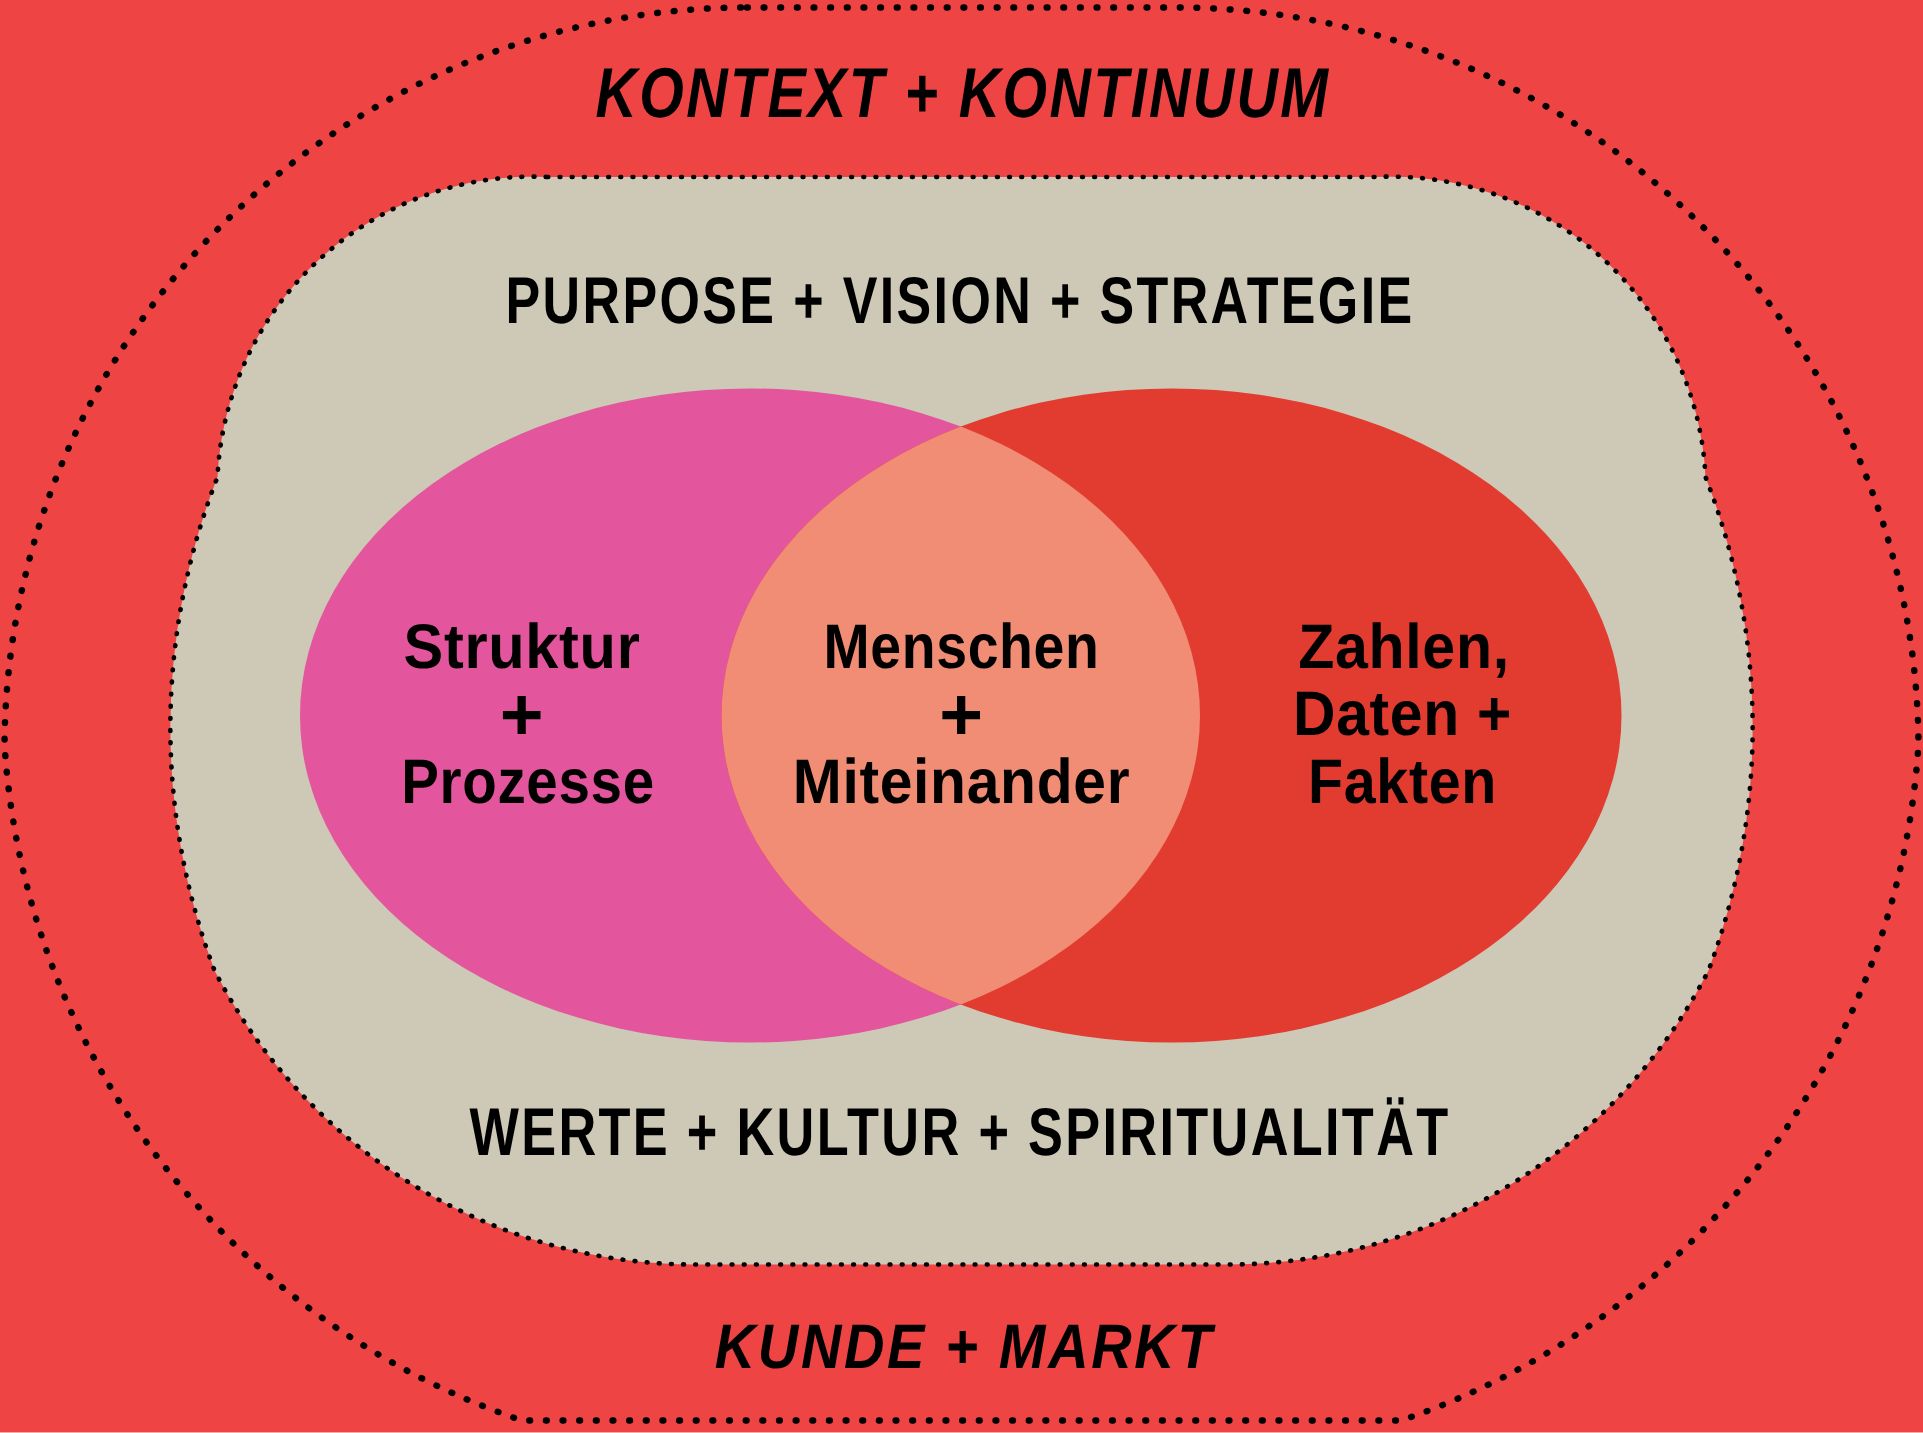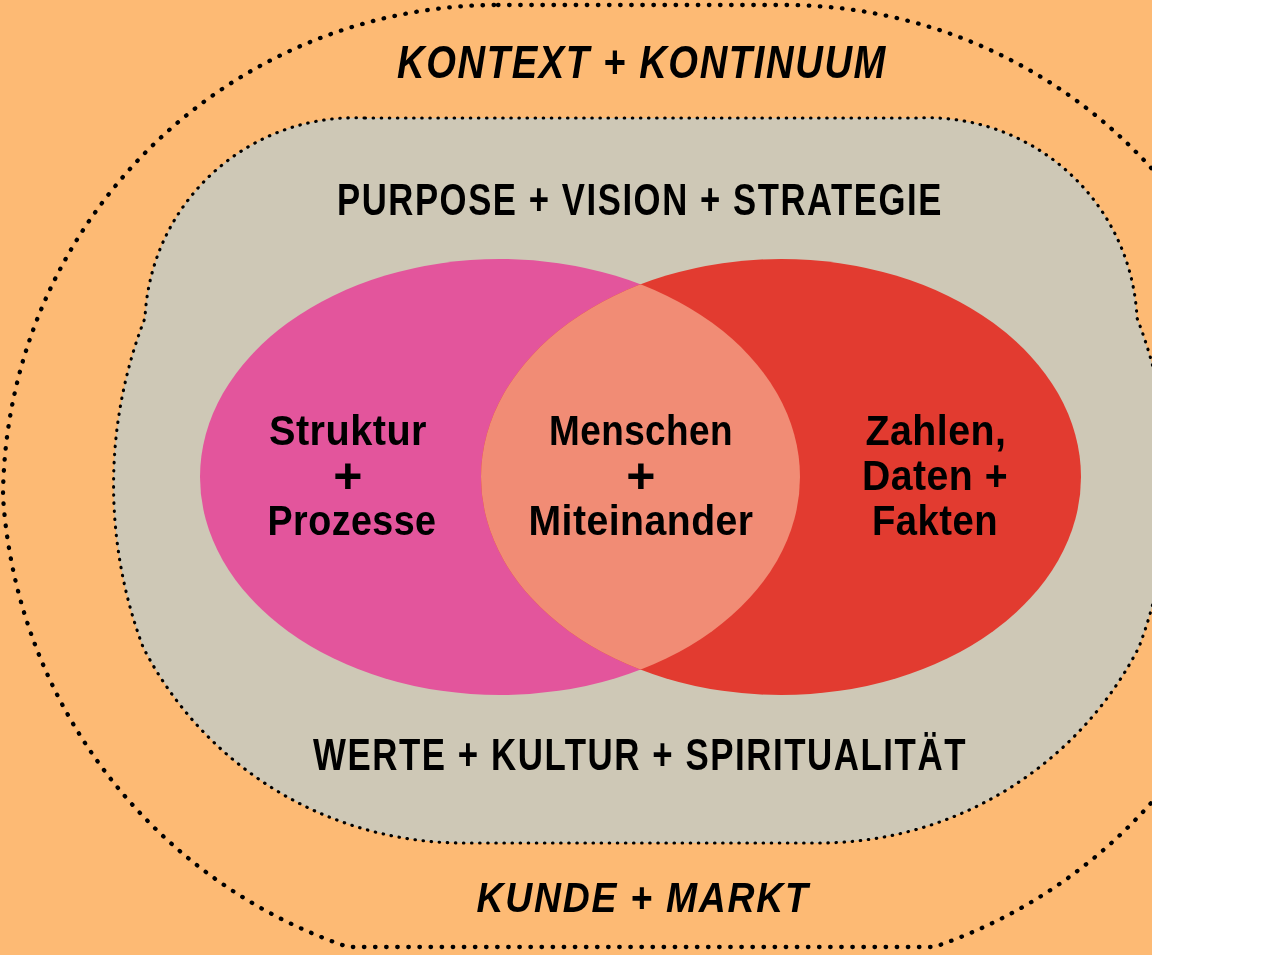--- a/index.html
+++ b/index.html
@@ -1,16 +1,16 @@
 <!DOCTYPE html>
 <html><head>
 <meta charset="utf-8">
 <style>
   html,body{margin:0;padding:0;background:#ffffff;}
-  .stage{position:relative;width:1152px;height:955px;background:#fdba74;overflow:hidden;}
+  .stage{position:relative;width:1282px;height:955px;background:#ef4444;overflow:hidden;}
   svg text{font-family:"Liberation Sans",sans-serif;}
   .caps{font-weight:bold;letter-spacing:2px;}
   .caps-italic{font-weight:bold;font-style:italic;letter-spacing:2px;}
   .venn-text{font-weight:bold;letter-spacing:0.5px;}
 </style>
 </head>
 <body>
 
 <div class="stage">
 <svg width="1282" height="955" viewBox="0 0 1282 955">

